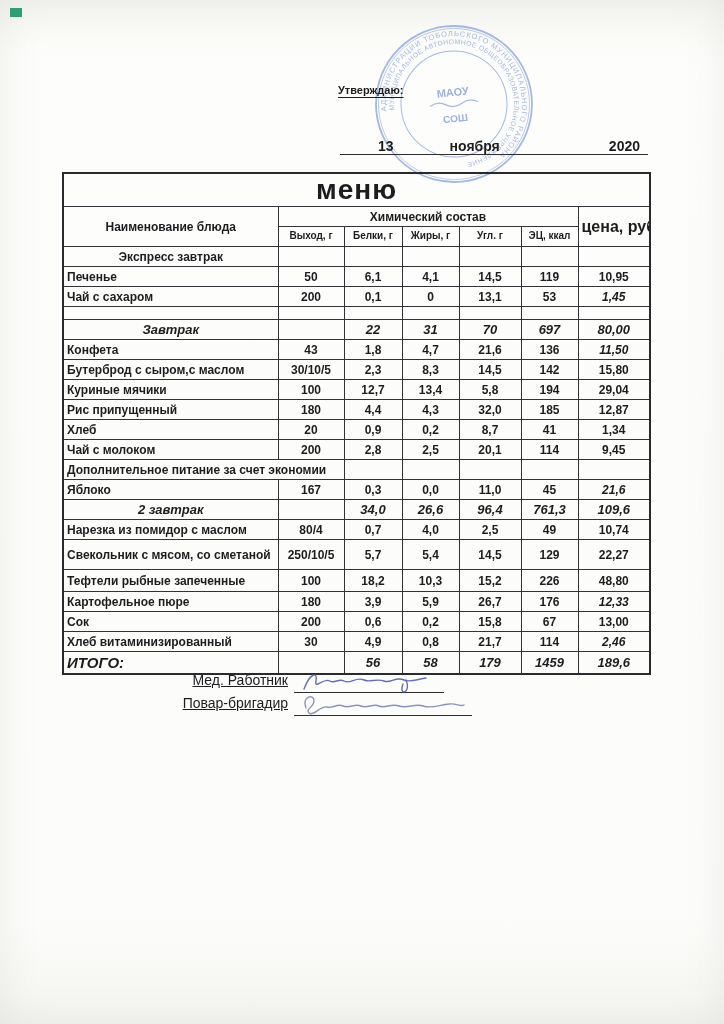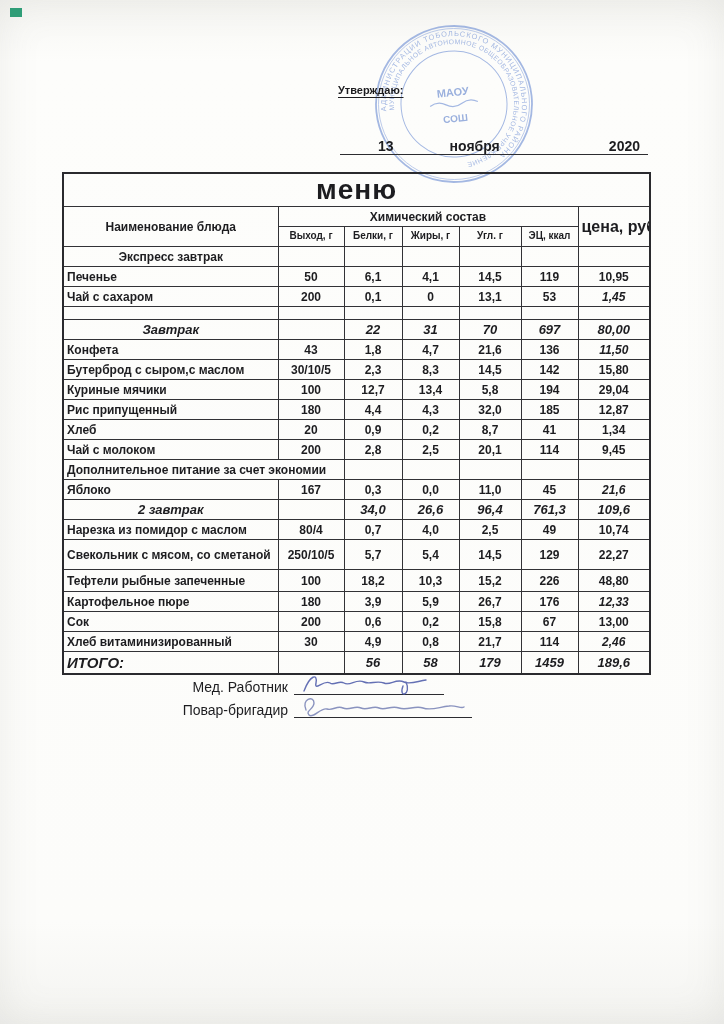--- a/index.html
+++ b/index.html
@@ -48,21 +48,21 @@
   tr.r-section-wide td.c-name{text-align:left;}
   tr.r-subtotal td{font-style:italic;font-size:13px;}
   tr.r-subtotal td.c-name{text-align:center;}
   tr.r-total td{font-style:italic;font-size:13px;height:21px;}
   tr.r-total td.c-name{font-size:15px;}
   tr.r-empty td{height:12px;}
   td.pc-italic{font-style:italic;}
   td.pc-light{font-weight:400;font-style:italic;}
   
   .sigs{position:absolute;left:160px;top:672px;width:320px;font-size:14px;}
-  .sig-row{display:flex;align-items:flex-end;height:23px;}
+  .sig-row{display:flex;height:23px;text-decoration:underline;}
   .sig-label{width:128px;text-align:right;padding-right:6px;white-space:nowrap;}
   .sig-line{position:relative;border-bottom:1.4px solid #2c2c30;height:20px;}
   .sig-line.med{width:150px;}
   .sig-line.cook{width:178px;}
   .sig-line svg{position:absolute;left:4px;bottom:-5px;}
 </style>
 </head>
 <body>
 
 <div class="page">

